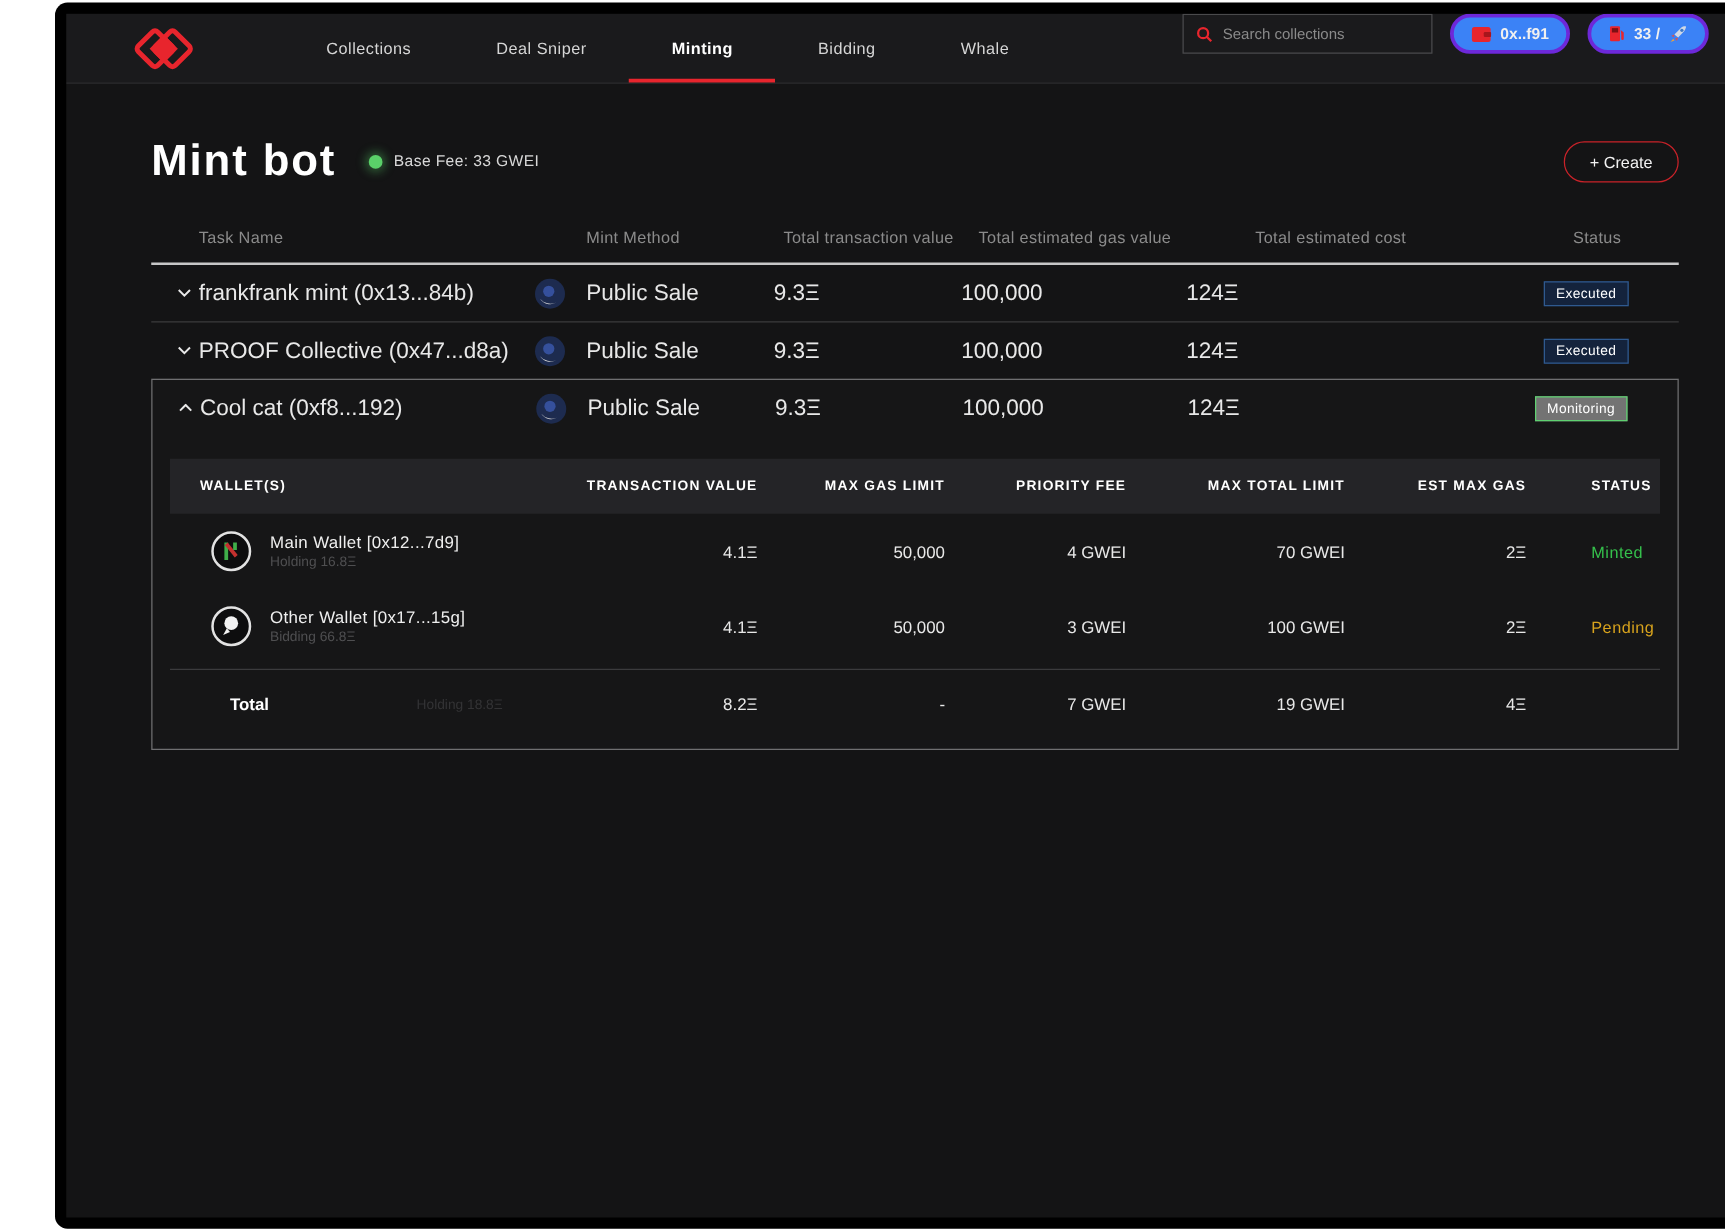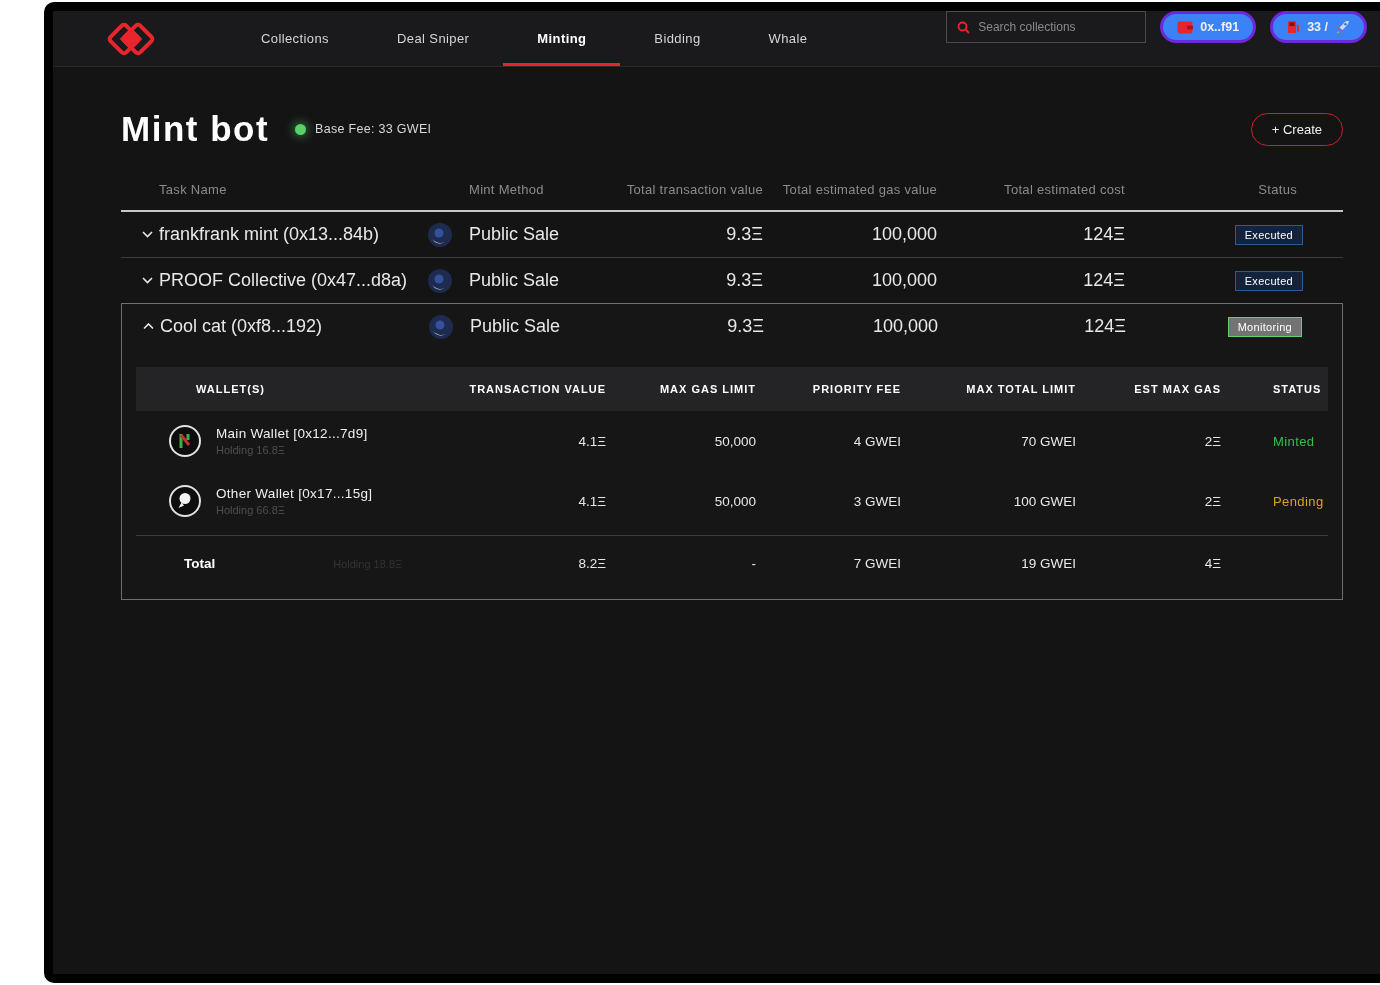--- a/index.html
+++ b/index.html
@@ -36,37 +36,37 @@
   .create-btn { margin-left:auto; height:33px; padding:0 20px; border:1.5px solid #c92229; border-radius:17px;
                 background:transparent; color:#f2f2f2; font-size:13px; display:flex; align-items:center; cursor:pointer; }
 
   
   .task-grid-row { display:grid; grid-template-columns:38px 252px 58px 150px 150px 180px 210px 1fr; align-items:center; }
   .thead { padding:14px 0 12px 0; border-bottom:2px solid #c7c7c7; }
   .thead .th { color:#8b8b8b; font-size:13px; letter-spacing:.3px; line-height:17px; }
   .th.right { text-align:right; }
   .th-status { text-align:right; padding-right:46px; }
   .cell { color:#e8e8e8; font-size:18px; }
-  .cell.right { text-align:right; }
+  .cell.right { }
   .task-row { height:46px; border-bottom:1px solid #3b3b3d; cursor:pointer; }
   .chev { display:flex; justify-content:center; align-items:center; padding-left:14px; }
   .avatar-cell { display:flex; justify-content:center; }
   .status-cell { display:flex; justify-content:flex-end; padding-right:40px; }
   .badge { font-size:11px; padding:3px 9px; color:#ffffff; letter-spacing:.3px; }
   .badge.executed { background:#14233c; border:1px solid #2f5a8f; }
   .badge.monitoring { background:#737373; border:1.5px solid #5fd171; }
 
   
   .expanded { border:1px solid #6f6f71; background:#161617; margin-top:-1px; }
   .expanded .task-row { border-bottom:none; height:45px; }
   .inner-wrap { padding:18px 14px 8px 14px; }
   .wallet-grid { display:grid; grid-template-columns:300px 170px 150px 145px 175px 145px 1fr; align-items:center; }
   .w-head { background:#242427; height:44px; }
   .w-head .wth { color:#ffffff; font-size:11px; font-weight:bold; letter-spacing:1px; }
-  .wth.first { padding-left:60px; }
+  .wth.first { padding-left:24px; }
   .wth.right { text-align:right; }
   .wth.status { padding-left:52px; }
   .w-row { height:60px; }
   .wallet-id { display:flex; align-items:center; gap:14px; padding-left:32px; }
   .wallet-texts { display:flex; flex-direction:column; gap:3px; }
   .wallet-name { color:#efefef; font-size:13.5px; letter-spacing:.3px; }
   .wallet-holding { color:#4f4f51; font-size:11px; }
   .wcell { color:#e8e8e8; font-size:13.5px; }
   .wcell.right { text-align:right; }
   .wstatus { padding-left:52px; font-size:13px; letter-spacing:.4px; }
@@ -274,21 +274,21 @@
           <div class="wallet-id">
             <span>
               <svg width="34" height="34" viewBox="0 0 34 34">
                 <circle cx="17" cy="17" r="15" fill="#0d0d0e" stroke="#e2e2e2" stroke-width="2"></circle>
                 <circle cx="17" cy="14.5" r="5.5" fill="#f2f2f2"></circle>
                 <path d="M13.5 18.5 L10.5 24 L16 21.5 Z" fill="#f2f2f2"></path>
               </svg>
             </span>
             <div class="wallet-texts">
               <span class="wallet-name">Other Wallet [0x17...15g]</span>
-              <span class="wallet-holding">Holding 66.8Ξ</span>
+              <span class="wallet-holding">Bidding 66.8Ξ</span>
             </div>
           </div>
           <div class="wcell right">4.1Ξ</div>
           <div class="wcell right">50,000</div>
           <div class="wcell right">3 GWEI</div>
           <div class="wcell right">100 GWEI</div>
           <div class="wcell right">2Ξ</div>
           <div class="wstatus pending">Pending</div>
         </div>
 

